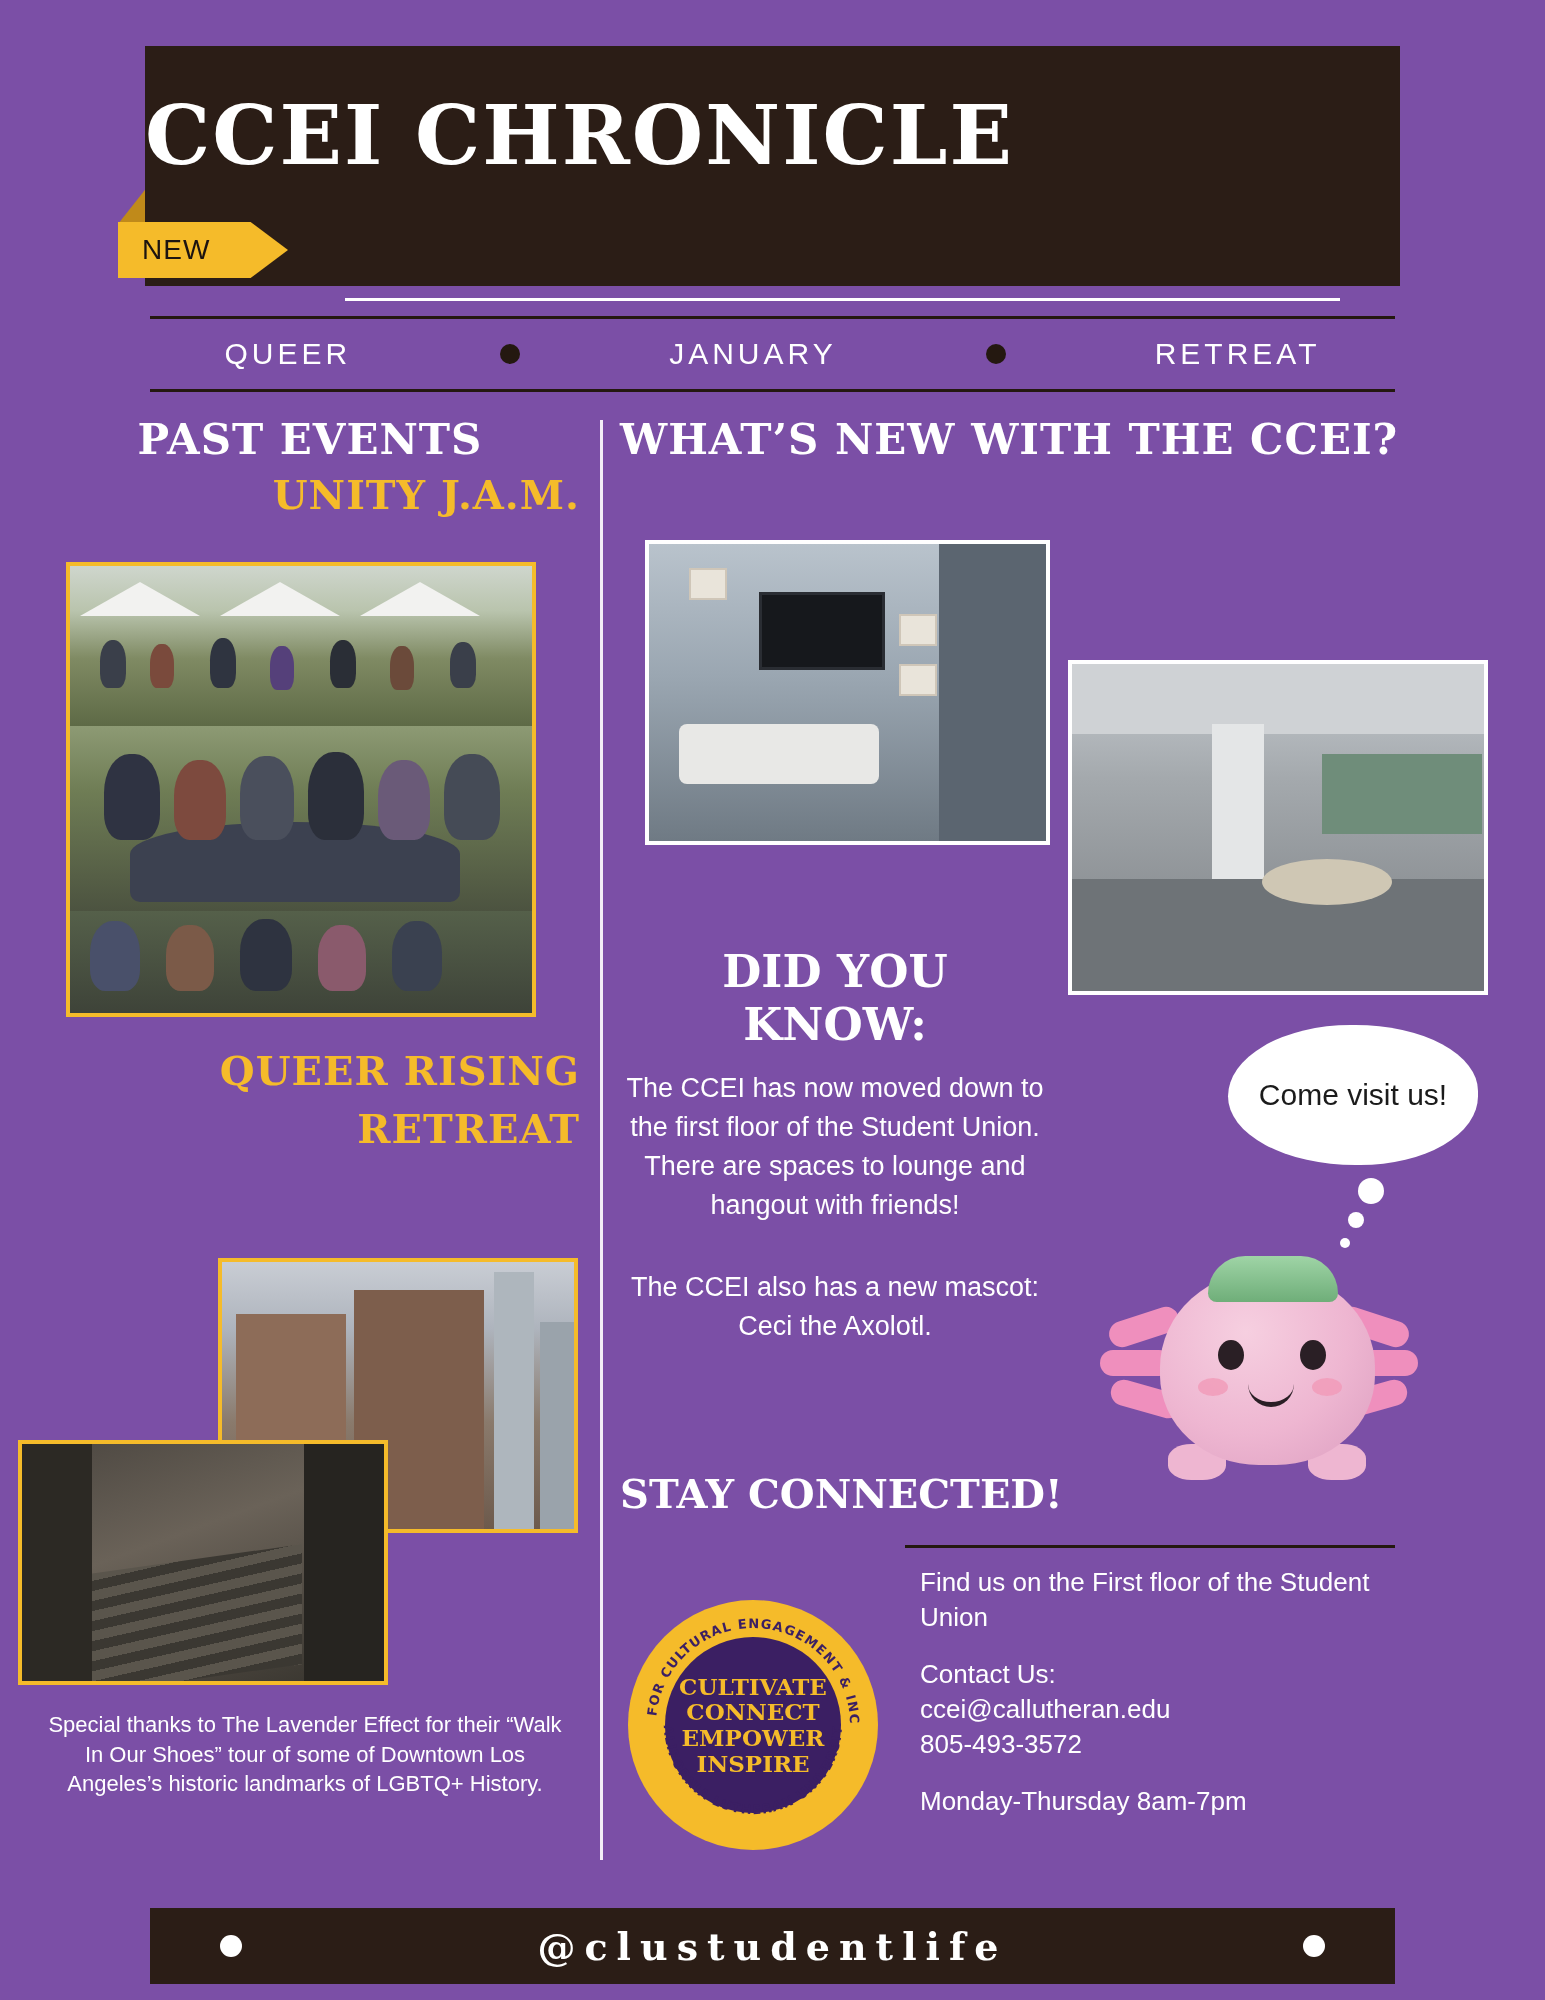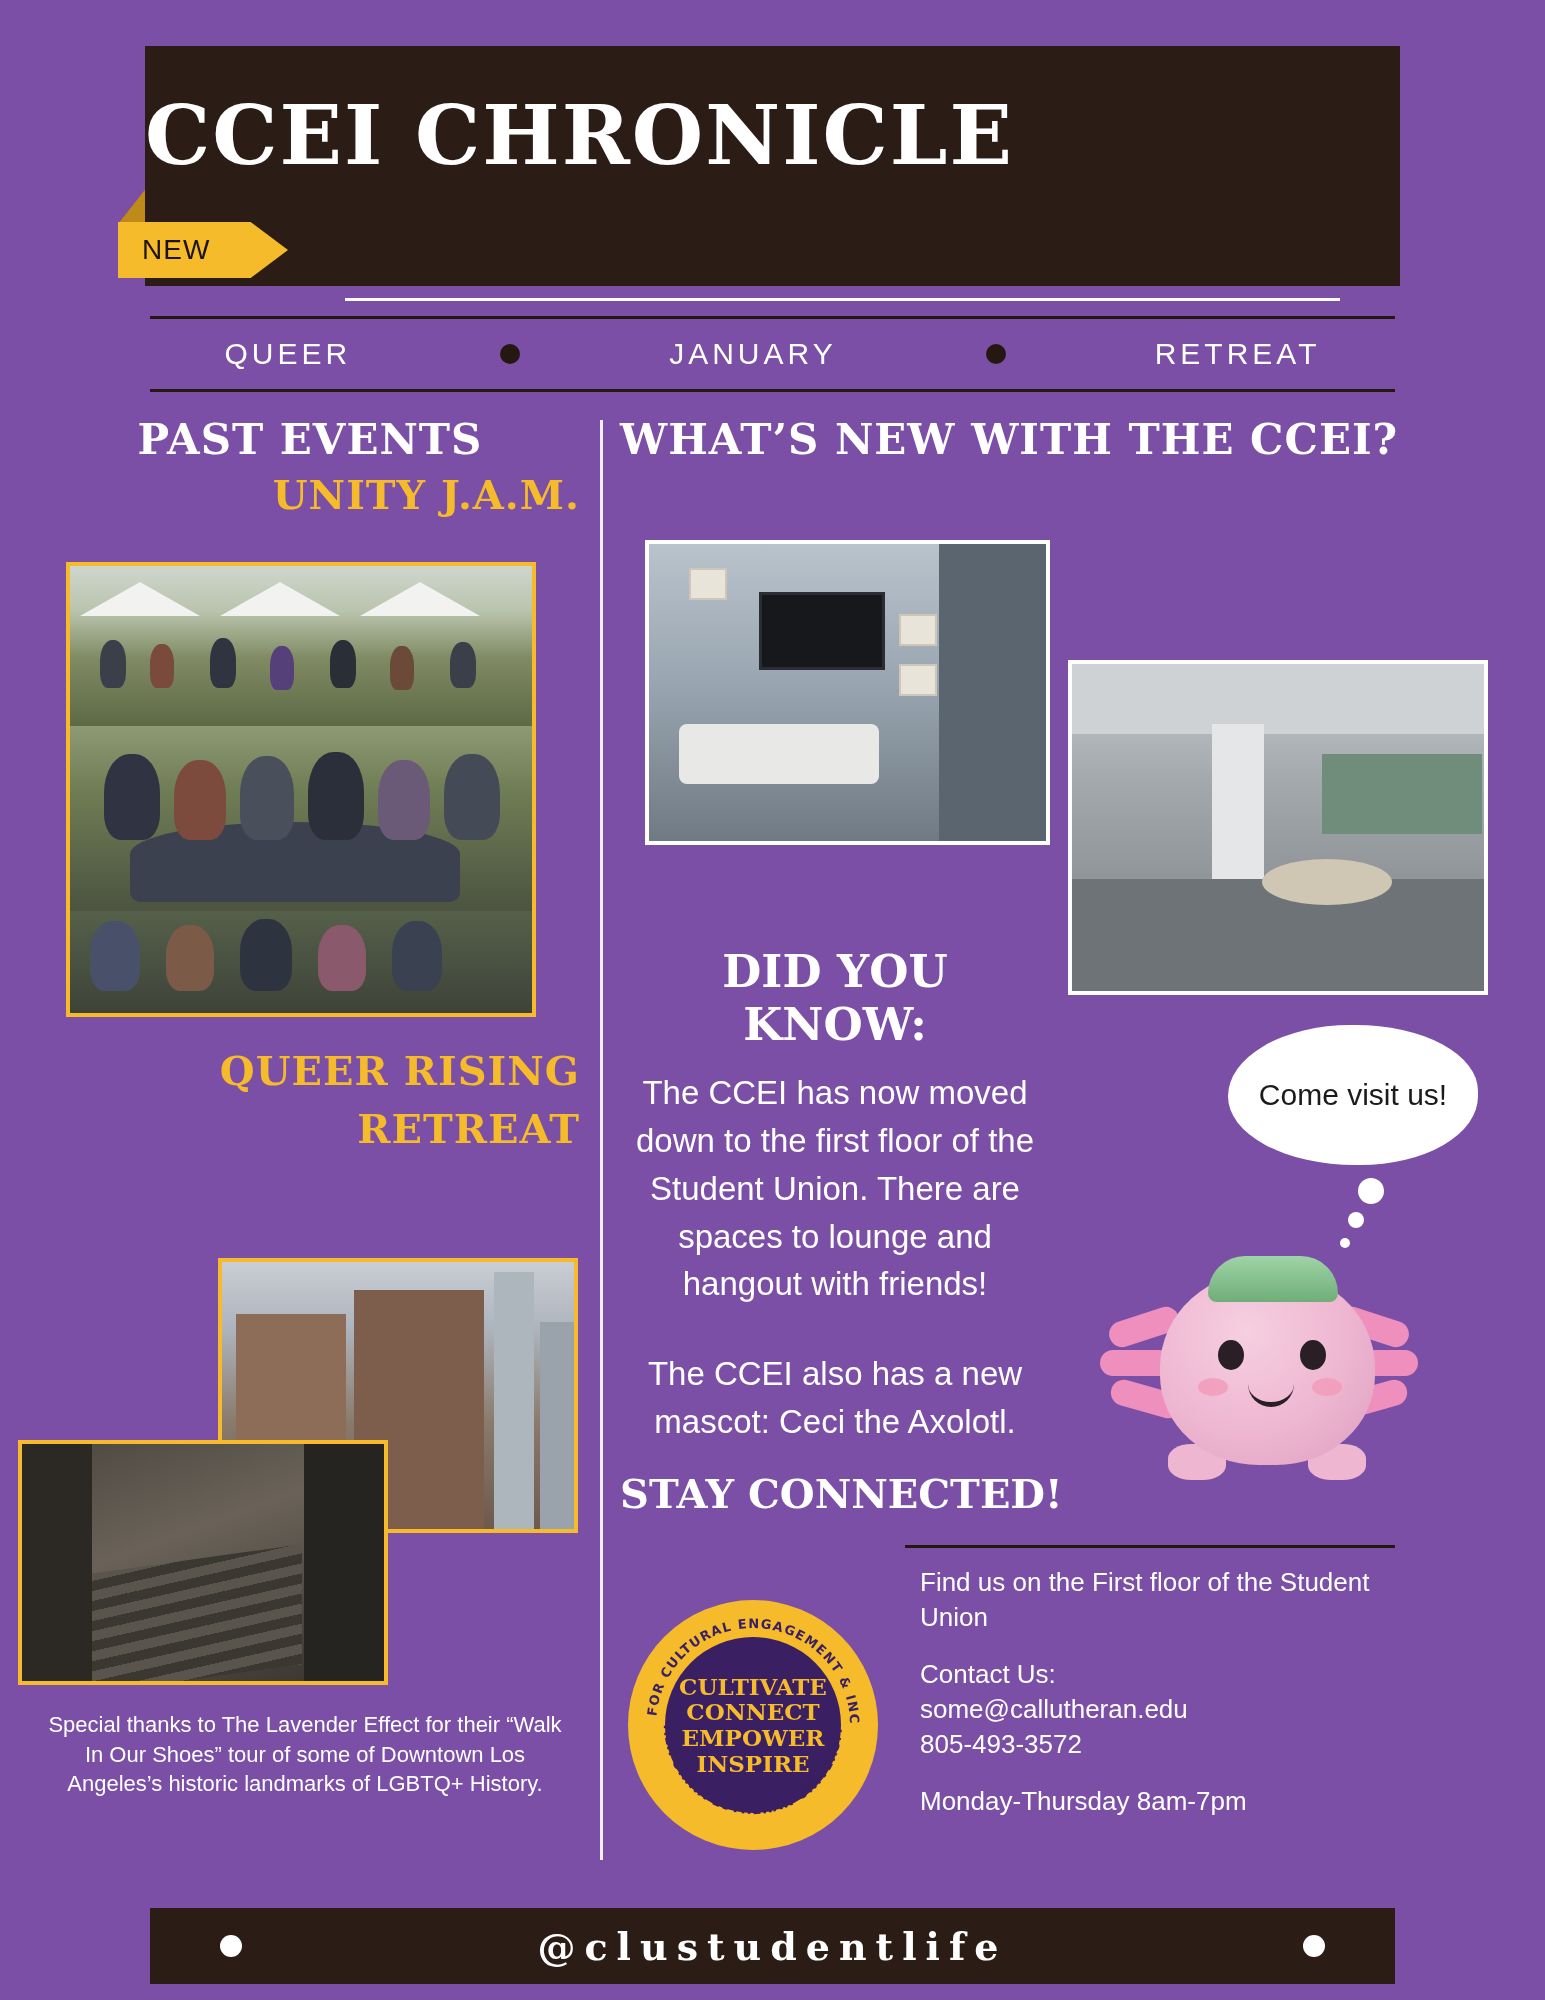--- a/index.html
+++ b/index.html
@@ -228,21 +228,21 @@
     position:absolute; left: 140px; top: 60px; width: 52px; height: 250px; background:#e4e6e7;
   }
   .rm-photo2 .roundtable {
     position:absolute; left: 190px; top: 195px; width: 130px; height: 46px;
     background:#cfc7b4; border-radius: 50%;
   }
 
   h2.did { margin: 10px; color:#ffffff; font-family:"DejaVu Serif", serif; font-weight:bold; font-size: 45px; }
   .body-text {
     color: #ffffff;
-    font-size: 33px;
+    font-size: 27px;
     line-height: 1.45;
   }
 
   .didyouknow {
     position: absolute; left: 620px; top: 935px; width: 430px; text-align:center;
   }
   .didyouknow h2 { text-align:center; }
   .didyouknow p { margin: 18px 0 0 0; }
 
   
@@ -470,21 +470,21 @@
       <span>CULTIVATE</span>
       <span>CONNECT</span>
       <span>EMPOWER</span>
       <span>INSPIRE</span>
     </div>
   </div>
 
   <div class="contact">
     <p>Find us on the First floor of the Student Union</p>
     <p style="margin-bottom:0">Contact Us:</p>
-    <p style="margin-bottom:0">some@callutheran.edu</p>
+    <p style="margin-bottom:0">ccei@callutheran.edu</p>
     <p>805-493-3572</p>
     <p style="margin-bottom:0">Monday-Thursday 8am-7pm</p>
   </div>
 
   <div class="footer">
     <span class="fdot l"></span>
     <span class="footer-handle">@clustudentlife</span>
     <span class="fdot r"></span>
   </div>
 

